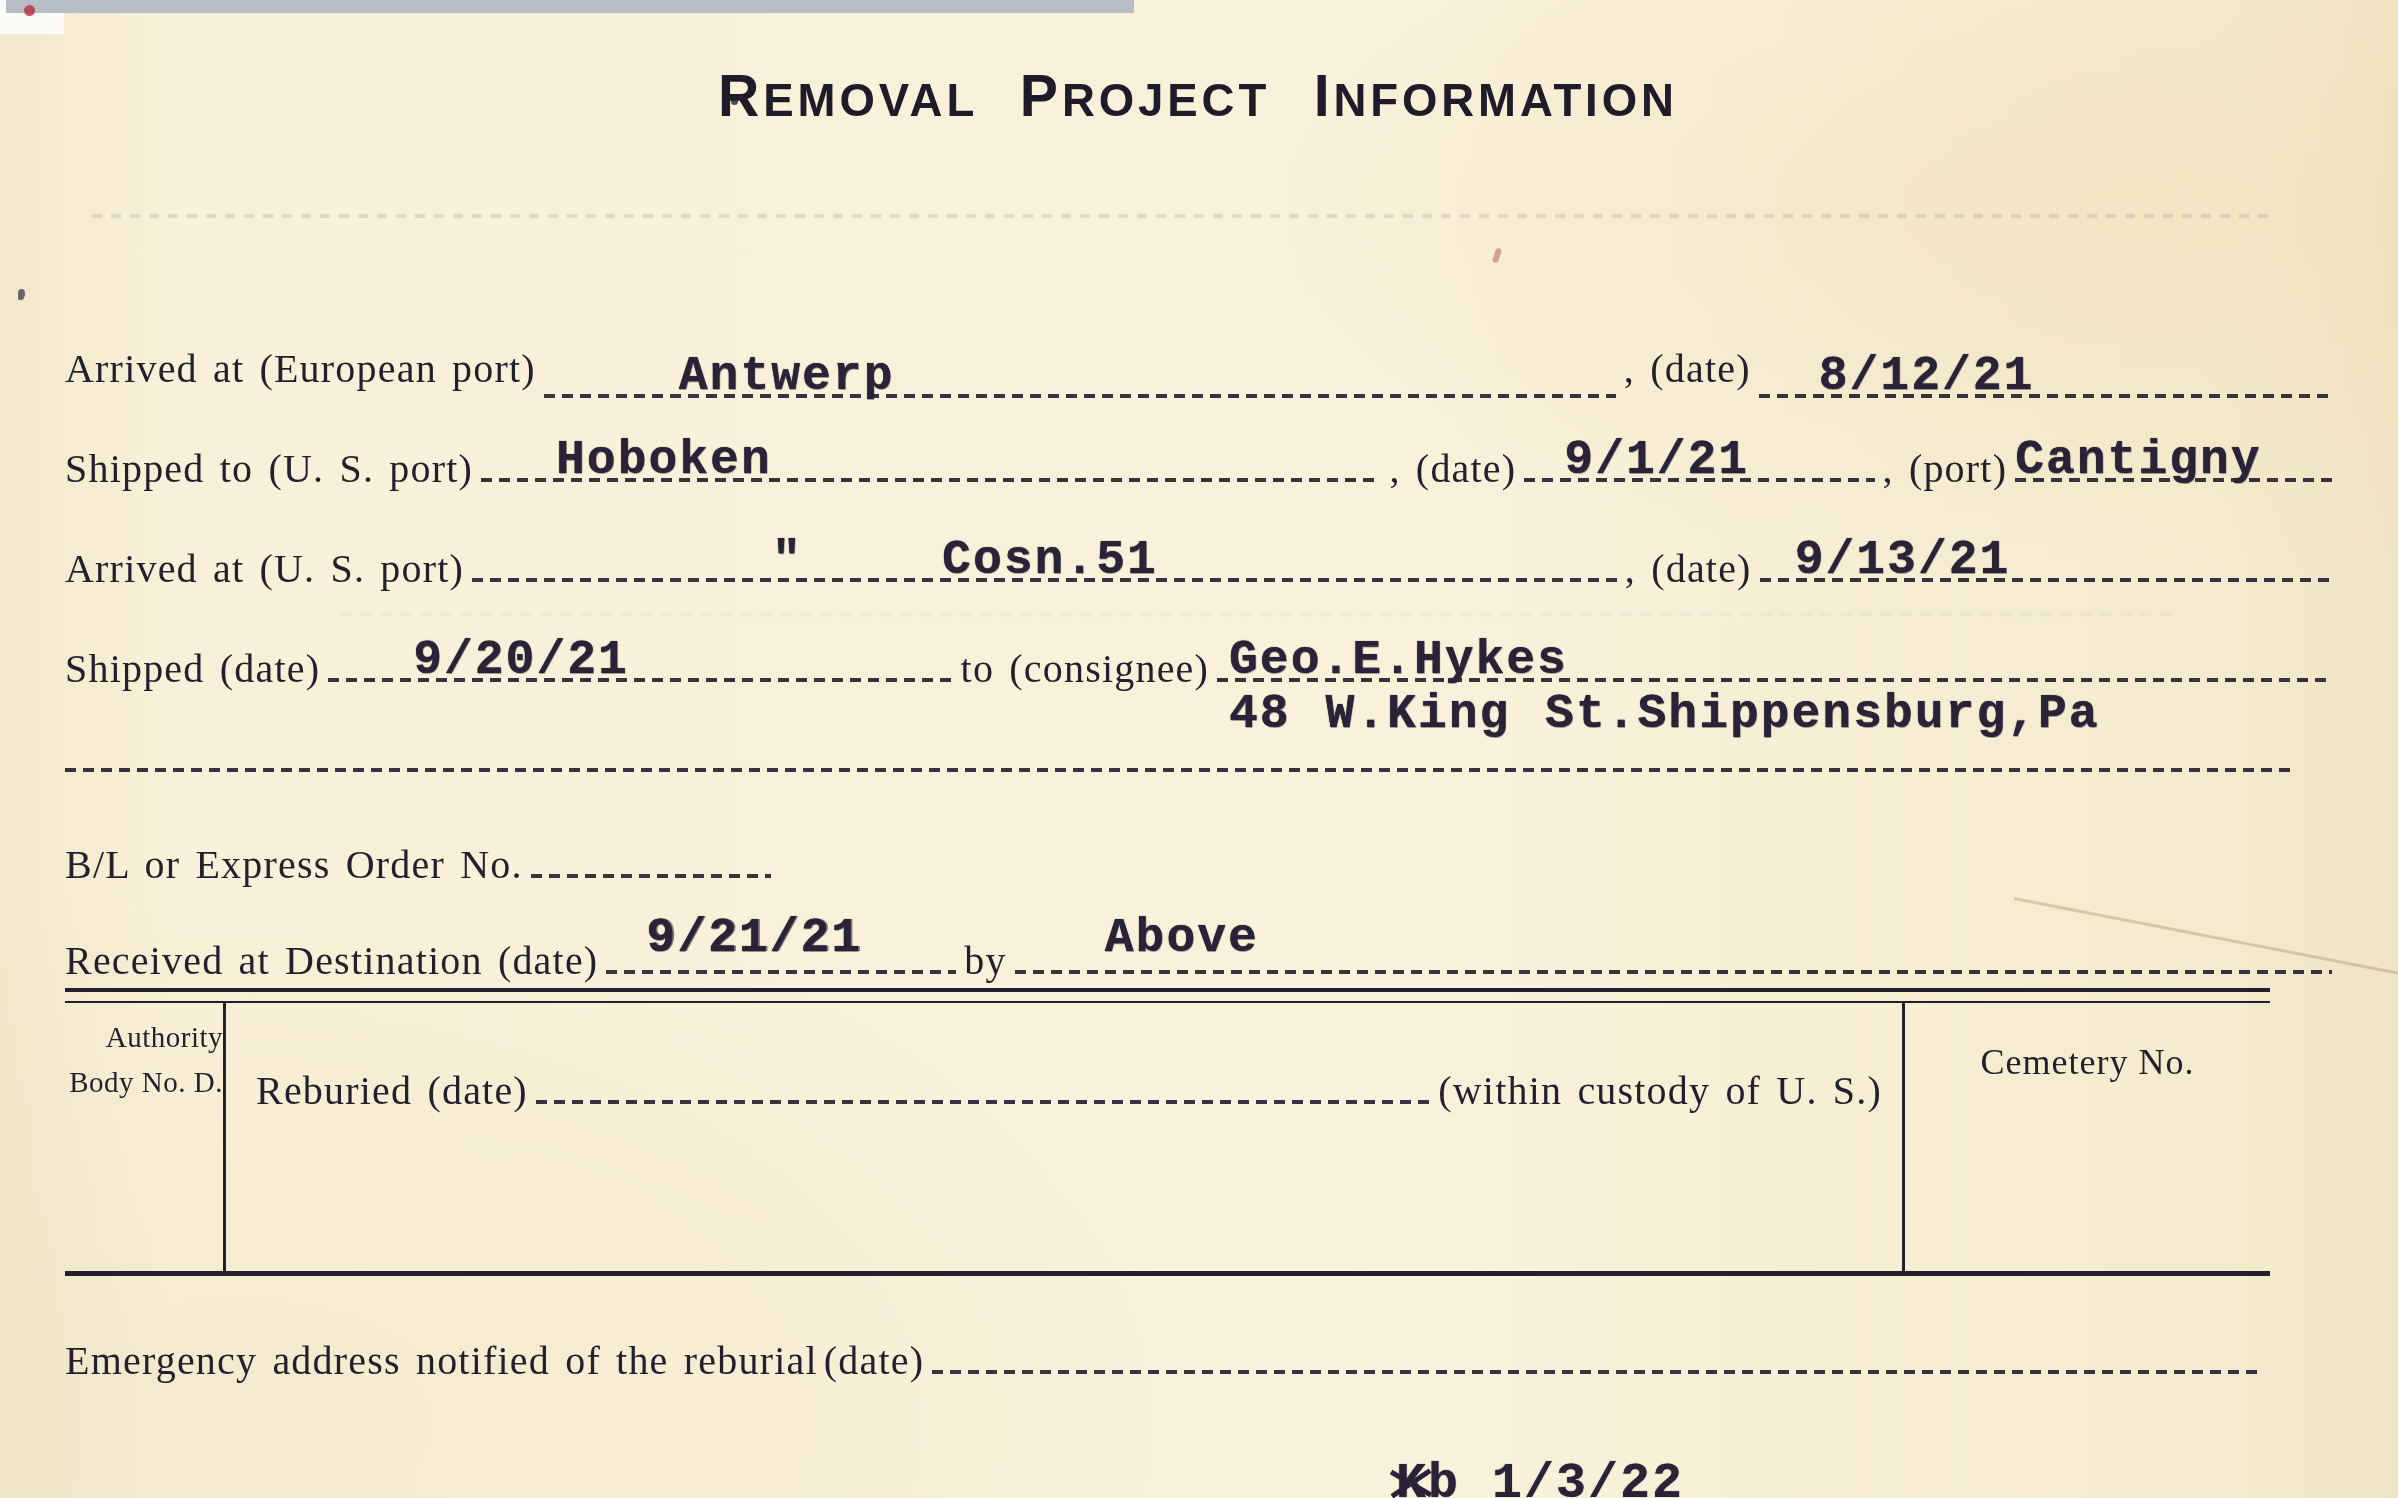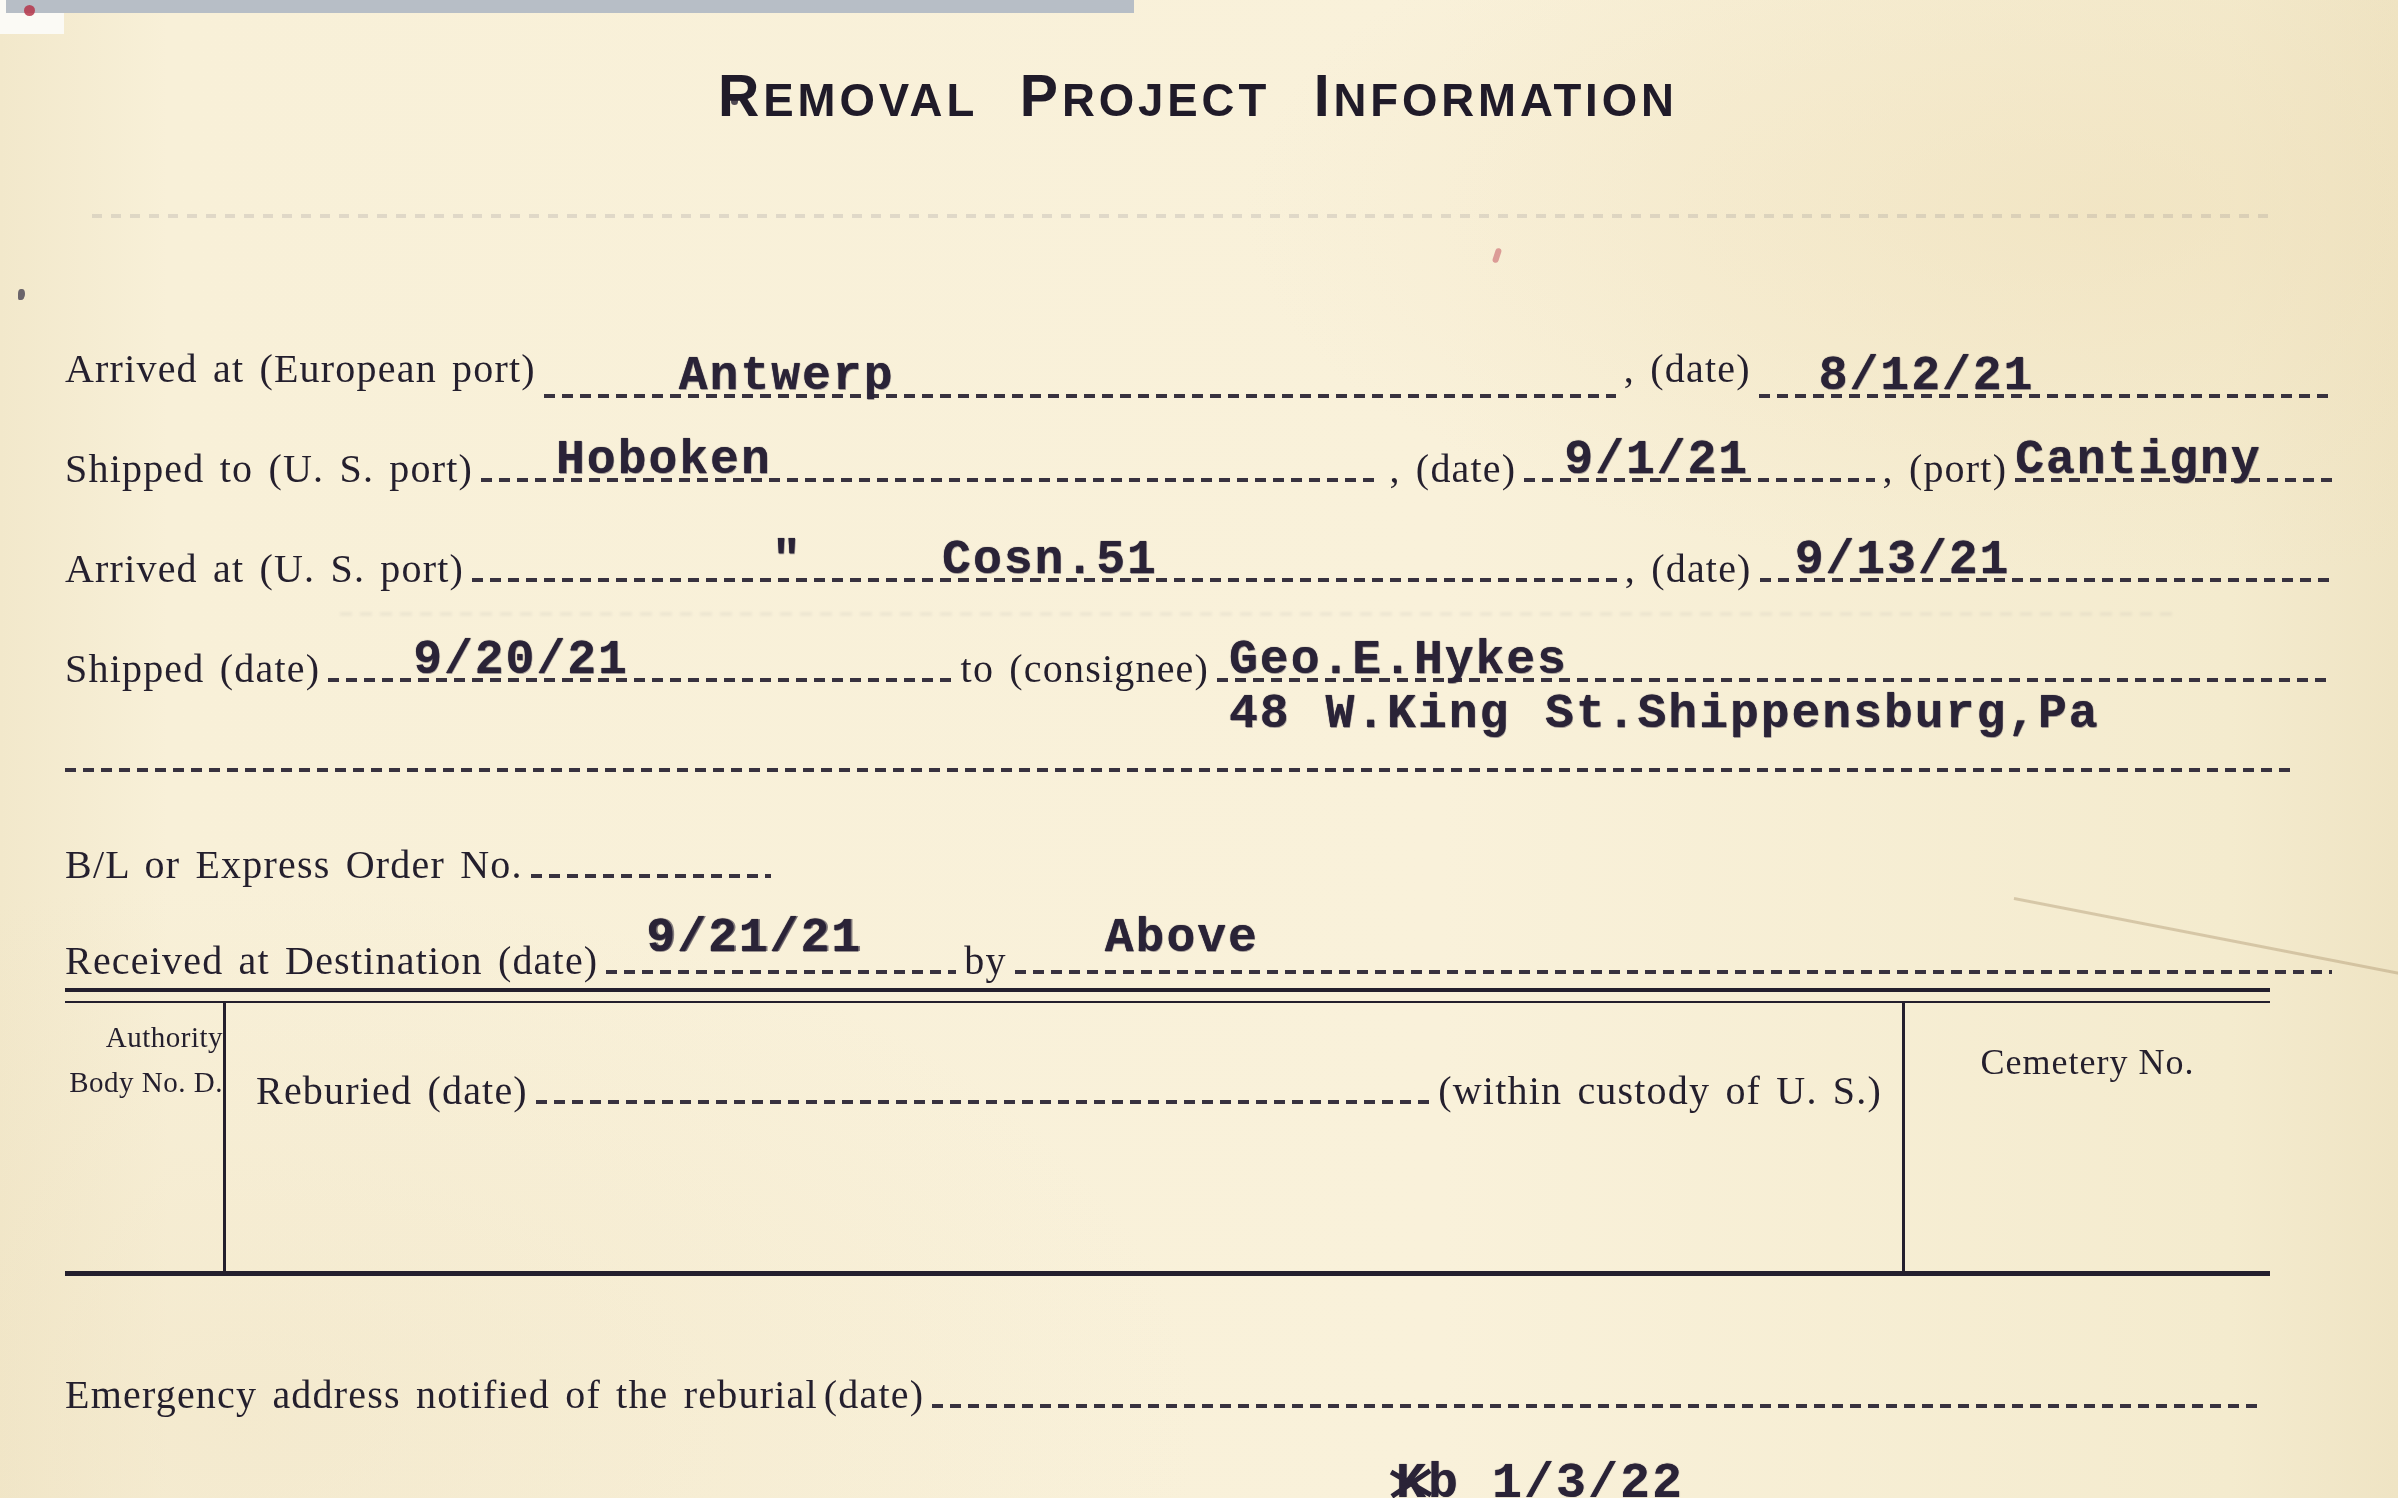--- a/index.html
+++ b/index.html
@@ -171,21 +171,21 @@
         <span class="lbl">Reburied (date)</span>
         <span class="fill"></span>
         <span class="lbl">(within custody of U. S.)</span>
       </div>
     </div>
     <div class="tbl-cem">
       <span>Cemetery No.</span>
     </div>
   </div>
 
-  <div class="row" style="top:1372px;right:128px;">
+  <div class="row" style="top:1338px;right:128px;">
     <span class="lbl">Emergency address notified of the reburial</span>
     <span class="lbl" style="margin-left:6px;">(date)</span>
     <span class="fill"></span>
   </div>
 
   <div class="bottom-note">
     <span class="struck">K</span><span>b 1/3/22</span>
   </div>
 
 </div>

